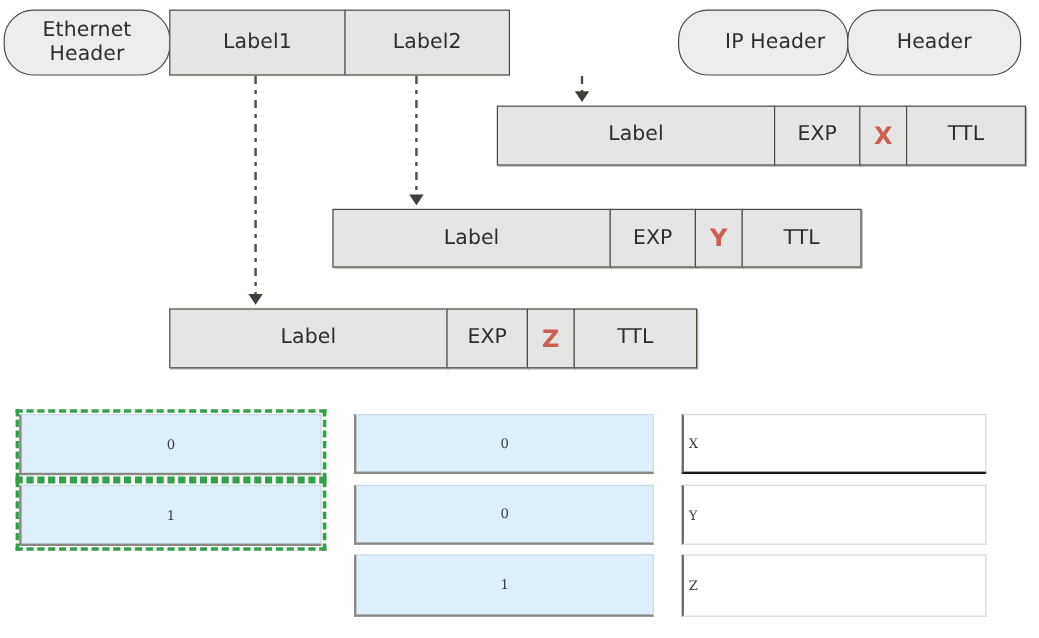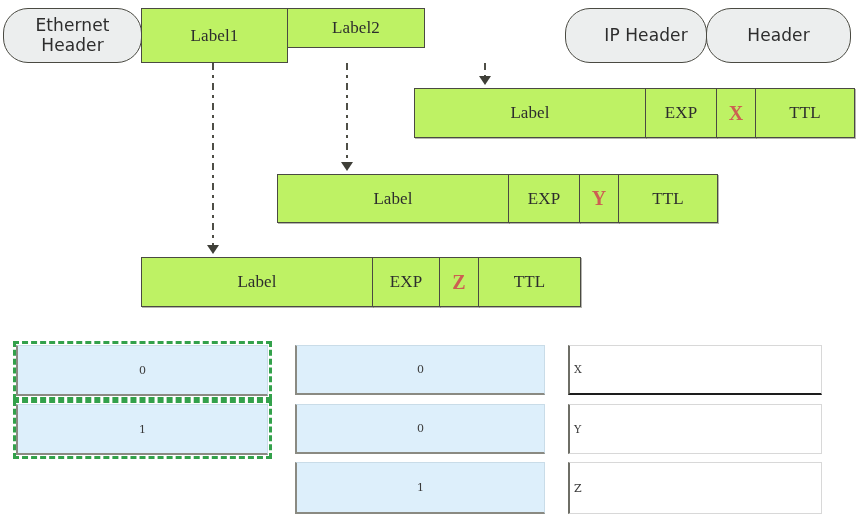--- a/index.html
+++ b/index.html
@@ -25,21 +25,21 @@
     align-items:center;
     justify-content:center;
     border:1px solid #4a4a42;
     font-size:17px;
     line-height:1.12;
     text-align:center;
     white-space:pre-line;
     color:#2d2d2d;
     letter-spacing:.1px;
   }
-  .cream{background:#bef264;font-family:Liberation Serif, serif;}
+  .cream{background:#e5e5e5;}
   .gray{background:#eceeee;border-radius:25px;}
   .cell.red-letter{color:#cd5f52;font-weight:600;font-size:20px;}
   .shadowed{box-shadow:1px 1px 0 0 rgba(120,120,110,.55);}
 
   
   .connector{
     position:absolute;
     width:0;
     border-left:2px dashed #4e4e46;
     
@@ -100,21 +100,21 @@
 </head>
 <body>
 
 <div id="canvas">
 
   <div class="cell gray" style="left:3px;top:8px;width:139px;height:55px;">Ethernet
 Header</div>
 
   <div class="cell cream" style="left:141px;top:8px;width:147px;height:55px;">Label1</div>
 
-  <div class="cell cream" style="left:287px;top:8px;width:138px;height:40px;">Label2</div>
+  <div class="cell cream" style="left:287px;top:8px;width:138px;height:55px;">Label2</div>
 
 
   <div class="cell gray" style="left:565px;top:8px;width:142px;height:55px;padding-left:20px;">IP Header</div>
 
   <div class="cell gray" style="left:706px;top:8px;width:145px;height:55px;">Header</div>
 
   <div class="connector" style="left:212px;top:63px;height:183px;"></div>
   <div class="arrowhead" style="left:207px;top:245px;"></div>
 
   <div class="connector" style="left:346px;top:63px;height:100px;"></div>

